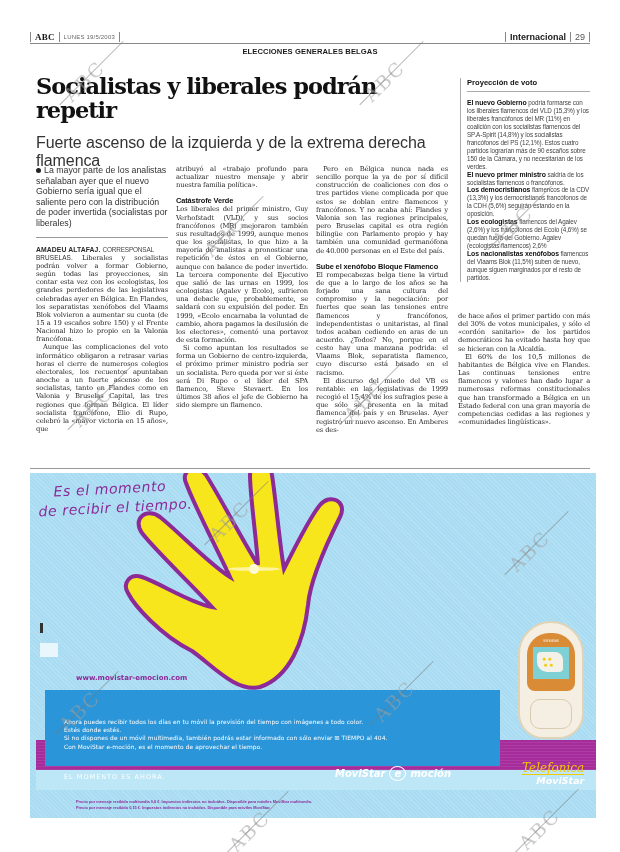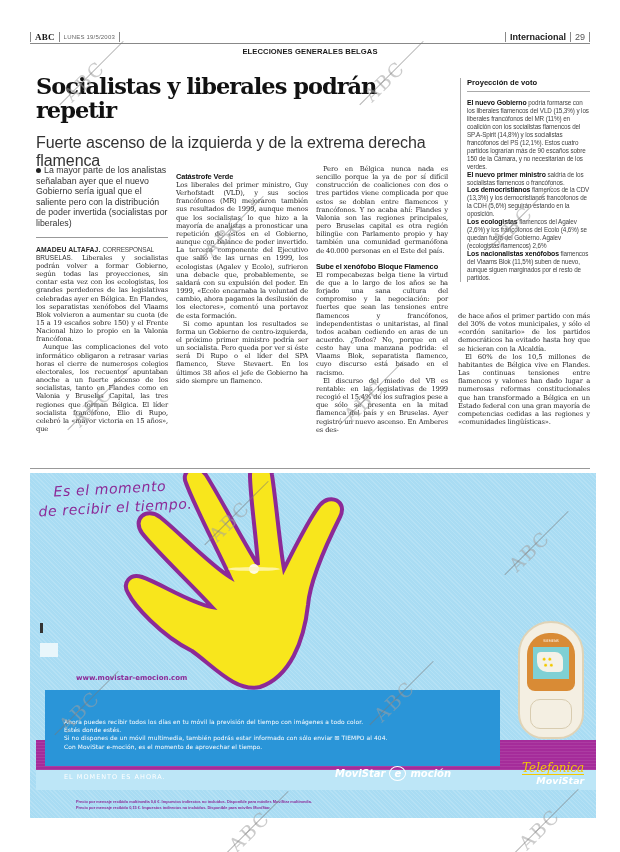--- a/index.html
+++ b/index.html
@@ -123,20 +123,21 @@
 </h1>
 <div class="subhead">Fuerte ascenso de la izquierda y de la extrema derecha flamenca</div>
 
 <div class="col c1">
   <div class="lede"><span class="bullet"></span><span>La mayor parte de los analistas señalaban ayer que el nuevo Gobierno sería igual que el saliente pero con la distribución de poder invertida (socialistas por liberales)</span></div>
   <p><span class="byline">AMADEU ALTAFAJ.</span> <span class="byrole">CORRESPONSAL</span><br><span class="dateline">BRUSELAS.</span> <span>Liberales y socialistas podrán volver a formar Gobierno, según todas las proyecciones, sin contar esta vez con los ecologistas, los grandes perdedores de las legislativas celebradas ayer en Bélgica. En Flandes, los separatistas xenófobos del Vlaams Blok volvieron a aumentar su cuota (de 15 a 19 escaños sobre 150) y el Frente Nacional hizo lo propio en la Valonia francófona.</span></p>
   <p class="ind">Aunque las complicaciones del voto informático obligaron a retrasar varias horas el cierre de numerosos colegios electorales, los recuentos apuntaban anoche a un fuerte ascenso de los socialistas, tanto en Flandes como en Valonia y Bruselas Capital, las tres regiones que forman Bélgica. El líder socialista francófono, Elio di Rupo, celebró la «mayor victoria en 15 años», que</p>
 </div>
 
 <div class="col c2">
+  <p>atribuyó al «trabajo profundo para actualizar nuestro mensaje y abrir nuestra familia política».</p>
   <div class="subtitle">Catástrofe Verde</div>
   <p>Los liberales del primer ministro, Guy Verhofstadt (VLD), y sus socios francófonos (MR) mejoraron también sus resultados de 1999, aunque menos que los socialistas, lo que hizo a la mayoría de analistas a pronosticar una repetición de éstos en el Gobierno, aunque con balance de poder invertido. La tercera componente del Ejecutivo que salió de las urnas en 1999, los ecologistas (Agalev y Ecolo), sufrieron una debacle que, probablemente, se saldará con su expulsión del poder. En 1999, «Ecolo encarnaba la voluntad de cambio, ahora pagamos la desilusión de los electores», comentó una portavoz de esta formación.</p>
   <p class="ind">Si como apuntan los resultados se forma un Gobierno de centro-izquierda, el próximo primer ministro podría ser un socialista. Pero queda por ver si éste será Di Rupo o el líder del SPA flamenco, Steve Stevaert. En los últimos 38 años el jefe de Gobierno ha sido siempre un flamenco.</p>
 </div>
 
 <div class="col c3">
   <p class="ind">Pero en Bélgica nunca nada es sencillo porque la ya de por sí difícil construcción de coaliciones con dos o tres partidos viene complicada por que estos se doblan entre flamencos y francófonos. Y no acaba ahí: Flandes y Valonia son las regiones principales, pero Bruselas capital es otra región bilingüe con Parlamento propio y hay también una comunidad germanófona de 40.000 personas en el Este del país.</p>
   <div class="subtitle">Sube el xenófobo Bloque Flamenco</div>
   <p>El rompecabezas belga tiene la virtud de que a lo largo de los años se ha forjado una sana cultura del compromiso y la negociación: por fuertes que sean las tensiones entre flamencos y francófonos, independentistas o unitaristas, al final todos acaban cediendo en aras de un acuerdo. ¿Todos? No, porque en el cesto hay una manzana podrida: el Vlaams Blok, separatista flamenco, cuyo discurso está basado en el racismo.</p>
   <p class="ind">El discurso del miedo del VB es rentable: en las legislativas de 1999 recogió el 15,4% de los sufragios pese a que sólo se presenta en la mitad flamenca del país y en Bruselas. Ayer registró un nuevo ascenso. En Amberes es des-</p>

